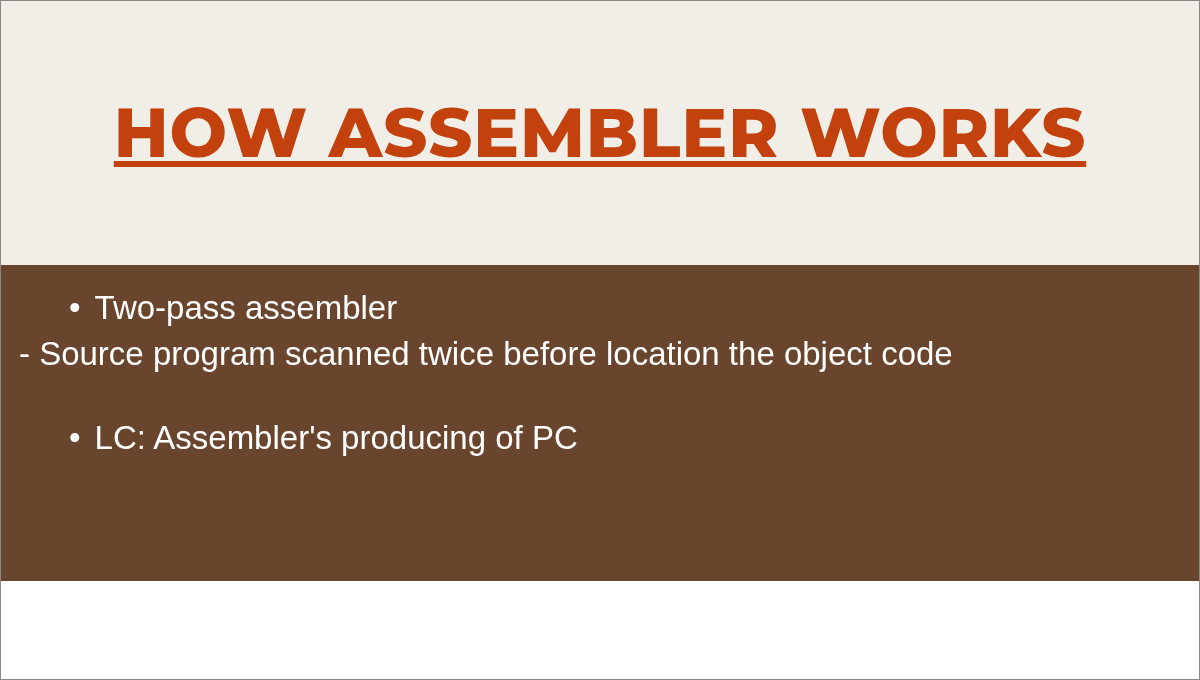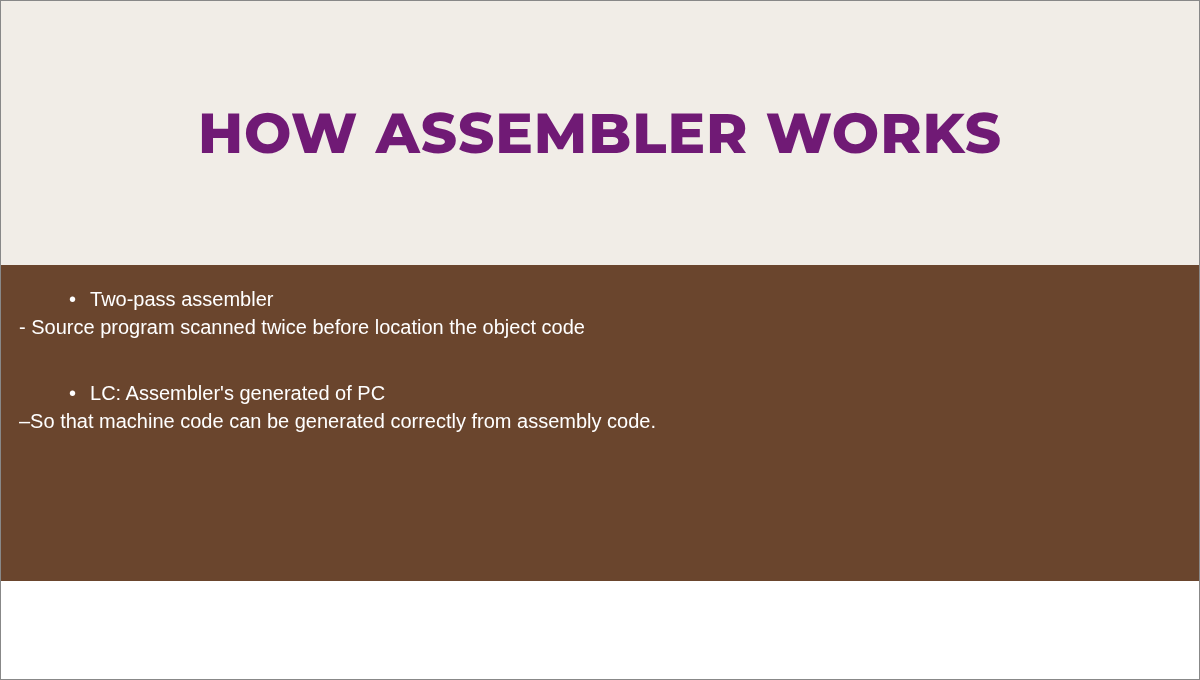--- a/index.html
+++ b/index.html
@@ -23,34 +23,35 @@
     .header {
       background: #f1ede7;
       width: 100%;
       height: 264px;
       display: flex;
       align-items: center;
       justify-content: center;
       text-align: center;
     }
     .header h1 {
-      color: #701a75;
-      font-size: 56px;
+      color: #c2410c;
+      font-size: 68px;
       font-weight: 800;
       letter-spacing: 1px;
       line-height: 1.18;
       font-family: 'Montserrat', 'Arial Black', Arial, sans-serif;
+      text-decoration: underline;
     }
     .content {
       background: #6a452d;
       width: 100%;
       height: 316px;
       color: #ffffff;
       padding: 20px 18px 0 18px;
-      font-size: 20px;
+      font-size: 33px;
       line-height: 1.4;
     }
     .bullet-line {
       padding-left: 48px;
     }
     .bullet-line::before {
       content: "•";
       display: inline-block;
       margin-right: 14px;
       margin-left: 2px;
@@ -69,16 +70,15 @@
 <body>
 
 <div class="slide">
   <div class="header">
     <h1>HOW ASSEMBLER WORKS</h1>
   </div>
   <div class="content">
     <div class="bullet-line">Two-pass assembler</div>
     <div class="dash-line">- Source program scanned twice before location the object code</div>
     <div class="spacer"></div>
-    <div class="bullet-line">LC: Assembler's generated of PC</div>
-    <div class="sub-line">–So that machine code can be generated correctly from assembly code.</div>
+    <div class="bullet-line">LC: Assembler's producing of PC</div>
   </div>
 </div>
 
 </body></html>

